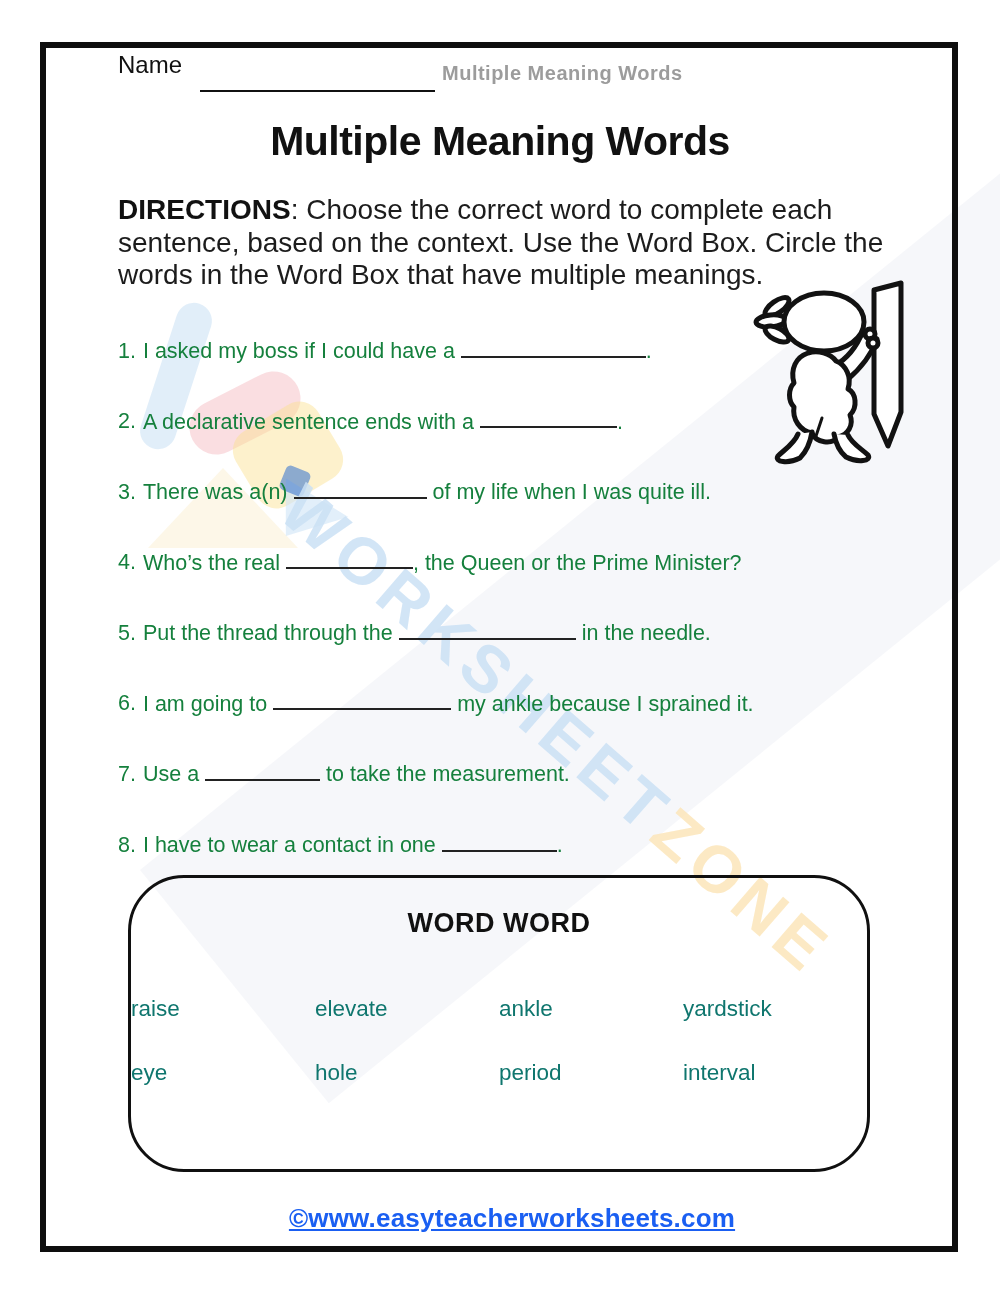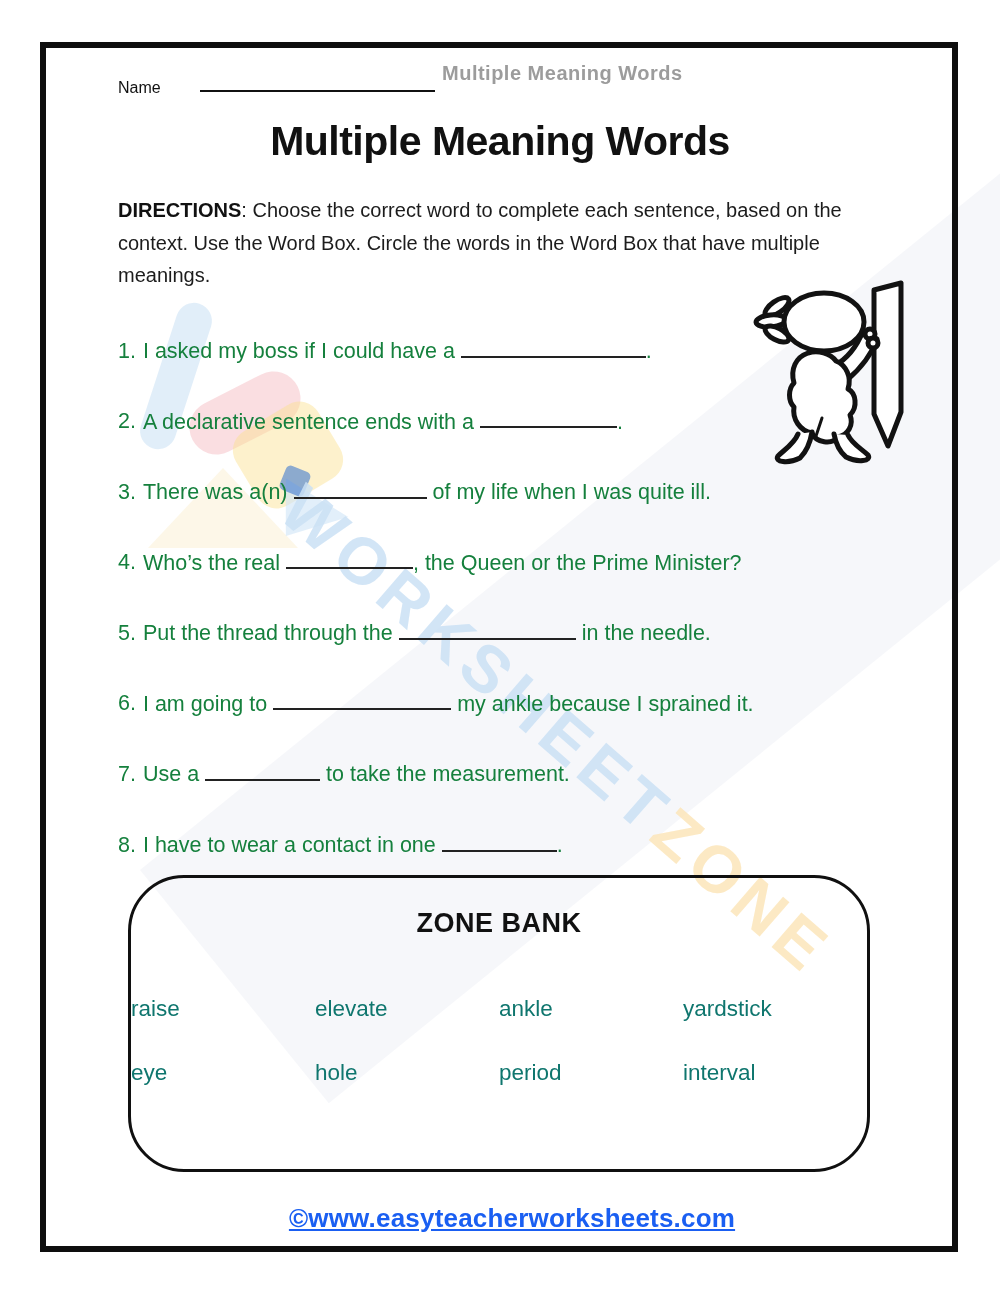--- a/index.html
+++ b/index.html
@@ -41,31 +41,31 @@
     font-family:"Liberation Sans", sans-serif;
   }
   
   .frame{
     position:absolute;z-index:2;
     left:40px;top:42px;width:918px;height:1210px;
     border:6px solid #0e0e0e;box-sizing:border-box;
     pointer-events:none;
   }
   
-  .name-label{position:absolute;z-index:3;left:118px;top:79px;font-size:16px;color:#111;}
+  .name-label{position:absolute;z-index:3;left:118px;top:51px;font-size:24px;color:#111;}
   .name-line{position:absolute;z-index:3;left:200px;top:66px;width:235px;height:24px;
     border-bottom:2px solid #111;}
   .header-title{position:absolute;z-index:3;left:442px;top:62px;
     font-size:20px;font-weight:bold;color:#9c9c9c;letter-spacing:.5px;}
   
   .page-title{position:absolute;z-index:3;left:0;top:118px;width:1000px;
     text-align:center;font-size:41px;font-weight:bold;color:#111;letter-spacing:-.5px;}
   
   .directions{position:absolute;z-index:3;left:118px;top:194px;width:780px;
-    font-size:20px;line-height:32.5px;color:#1c1c1c;}
+    font-size:28px;line-height:32.5px;color:#1c1c1c;}
   .directions b{color:#111;}
   
   .sentences{position:absolute;z-index:3;left:118px;top:333px;}
   .sentence{font-size:21.5px;line-height:28px;margin-bottom:39px;white-space:nowrap;color:#15803d;}
   .s-num{margin-right:7px;}
   .blank{display:inline-block;border-bottom:2px solid #222;height:1.05em;vertical-align:baseline;}
   
   .illustration{position:absolute;z-index:3;left:750px;top:272px;}
   
   .word-bank{position:absolute;z-index:3;left:128px;top:875px;width:742px;height:297px;
@@ -135,21 +135,21 @@
         <path d="M58 81 C46 85 40 97 44 111 C38 117 38 129 44 135 C42 147 50 159 62 161 C66 171 82 173 88 165 C98 163 104 153 100 143 C108 135 106 121 98 117 C102 105 96 93 86 89 C80 81 68 78 58 81 Z"></path>
 
         <path d="M62 160 C60 172 56 180 50 186 C38 192 24 190 28 184 C34 178 44 172 48 162"></path>
         <path d="M84 162 C86 173 90 180 96 185 C108 191 122 189 118 183 C112 177 102 172 98 163"></path>
         <path d="M72 146 L66 164" stroke-width="3"></path>
       </g>
     </svg>
   </div>
 
   <div class="word-bank">
-    <div class="wb-title">ZONE BANK</div>
+    <div class="wb-title">WORD WORD</div>
     <div class="wb-row wb-row-1">
         <div class="wb-word">raise</div>
         <div class="wb-word">elevate</div>
         <div class="wb-word">ankle</div>
         <div class="wb-word">yardstick</div>
       </div>
     <div class="wb-row wb-row-2">
         <div class="wb-word">eye</div>
         <div class="wb-word">hole</div>
         <div class="wb-word">period</div>

